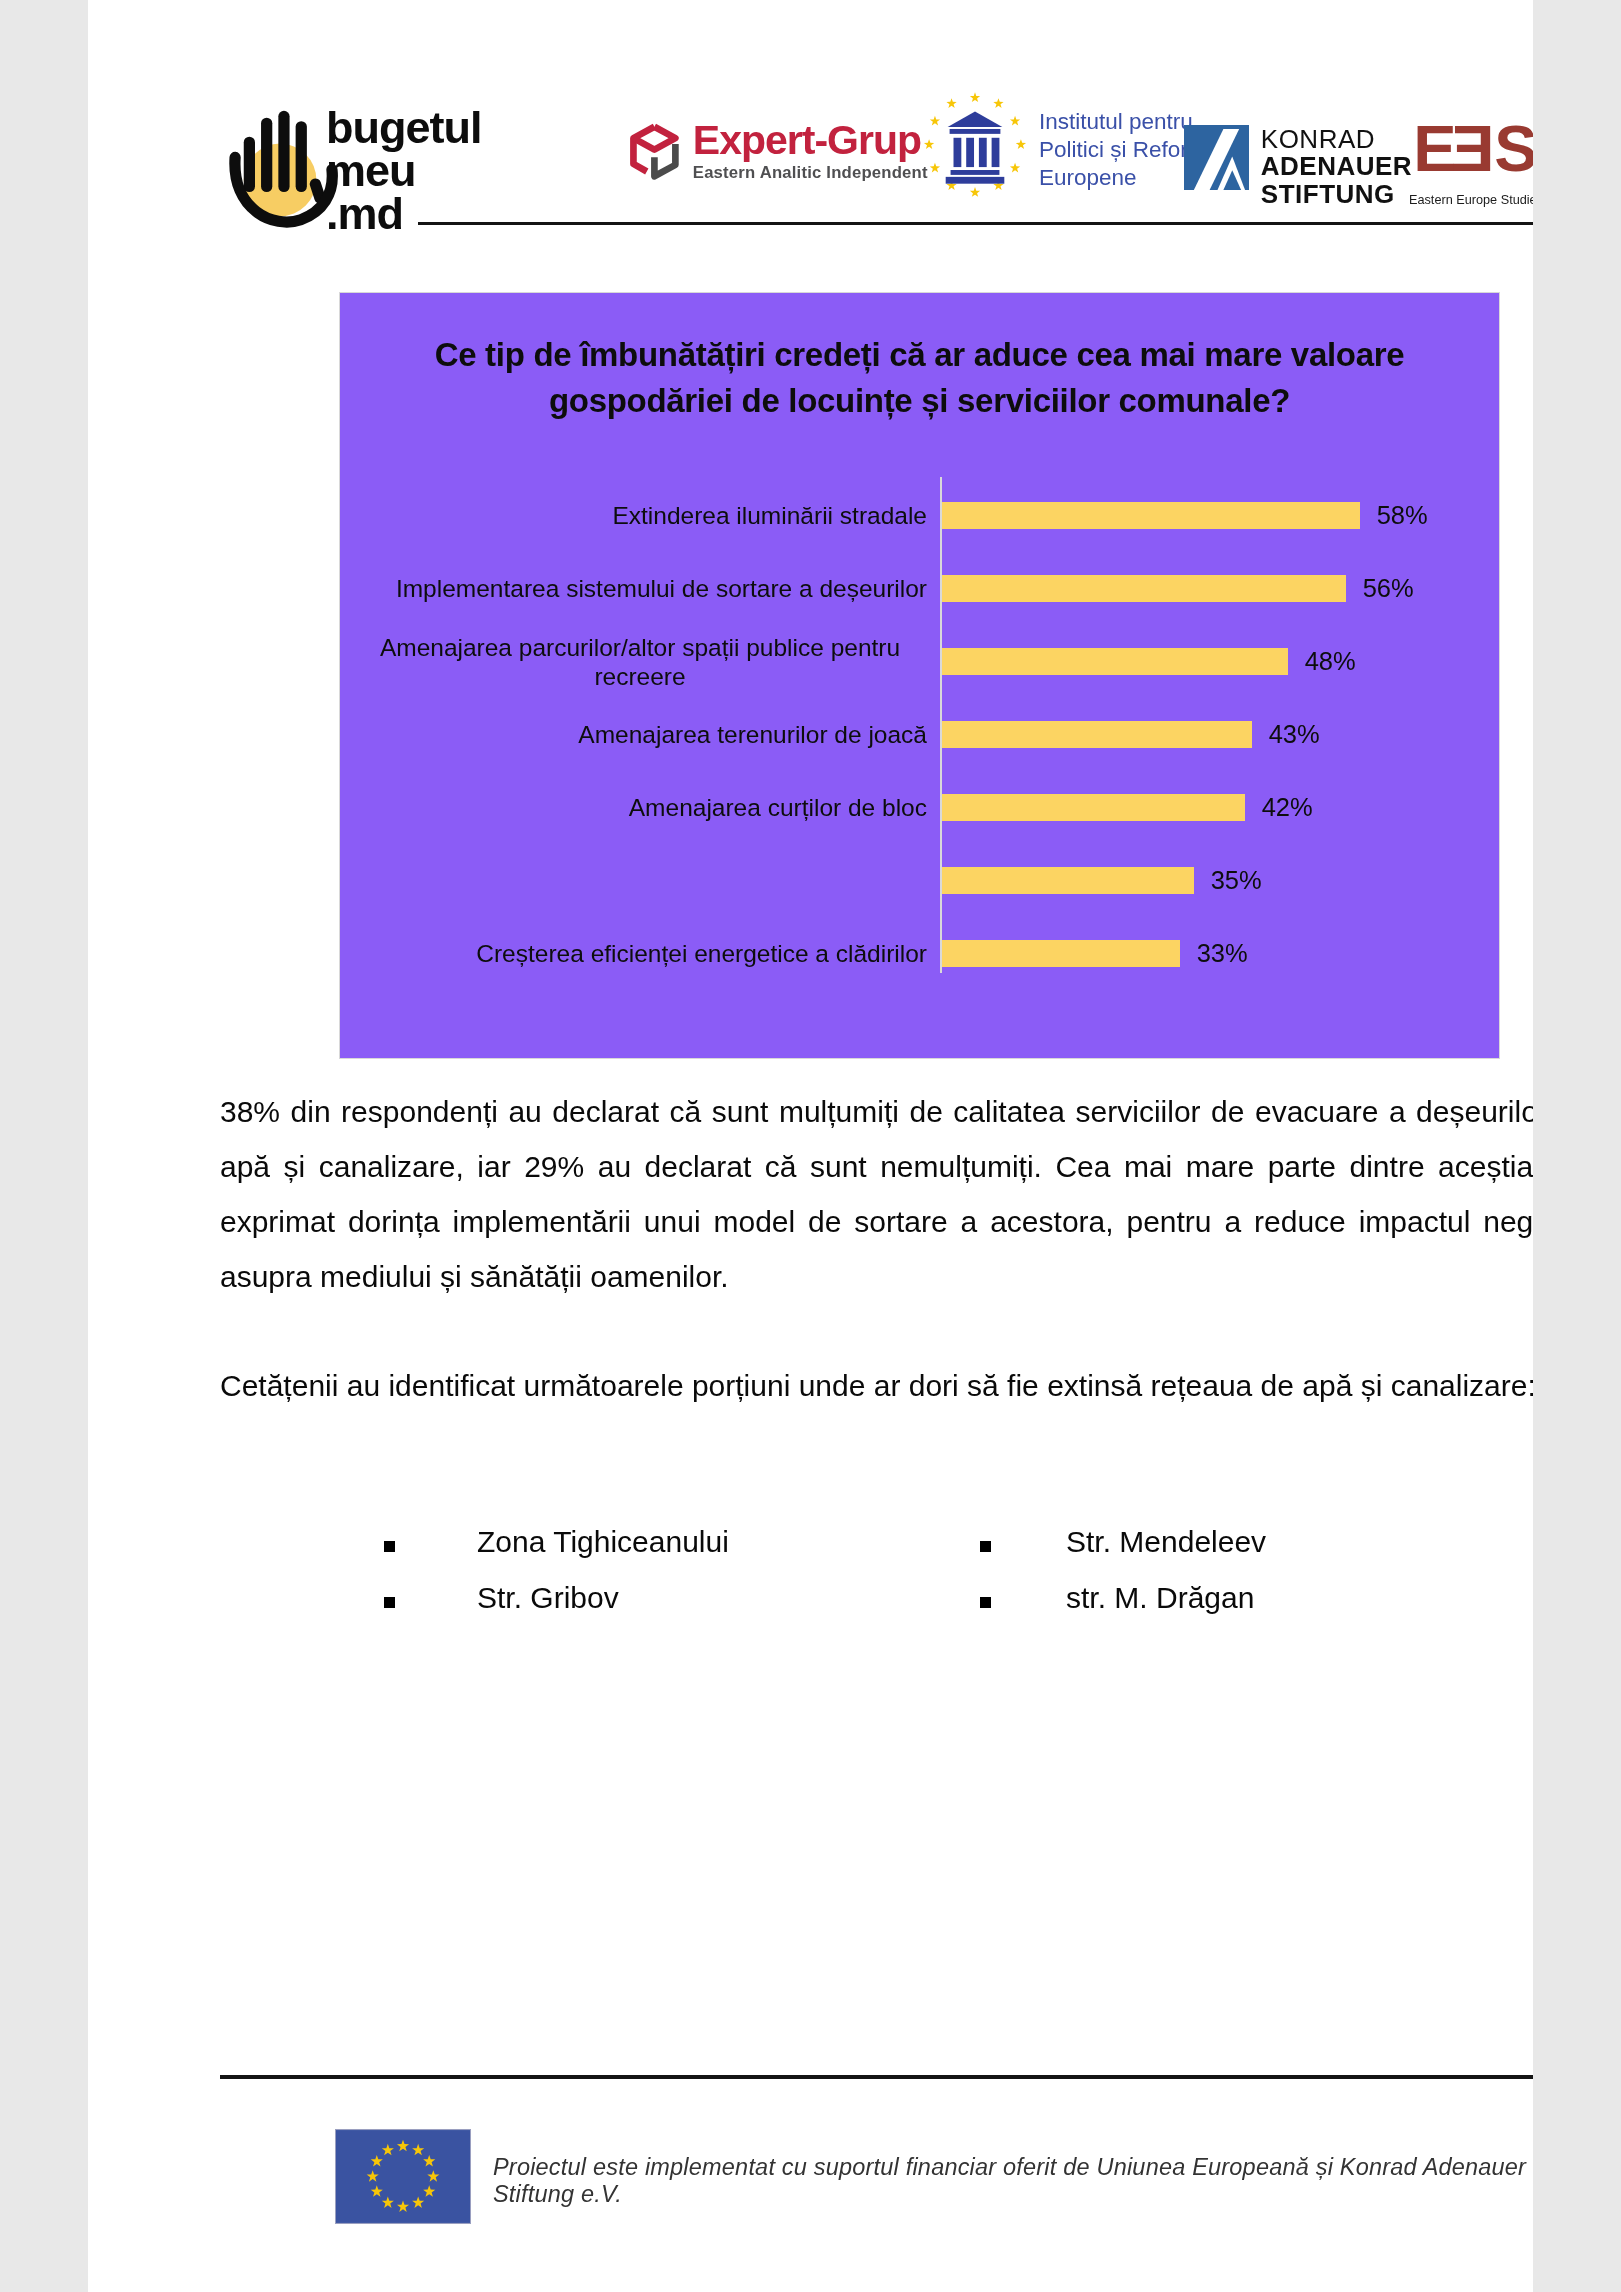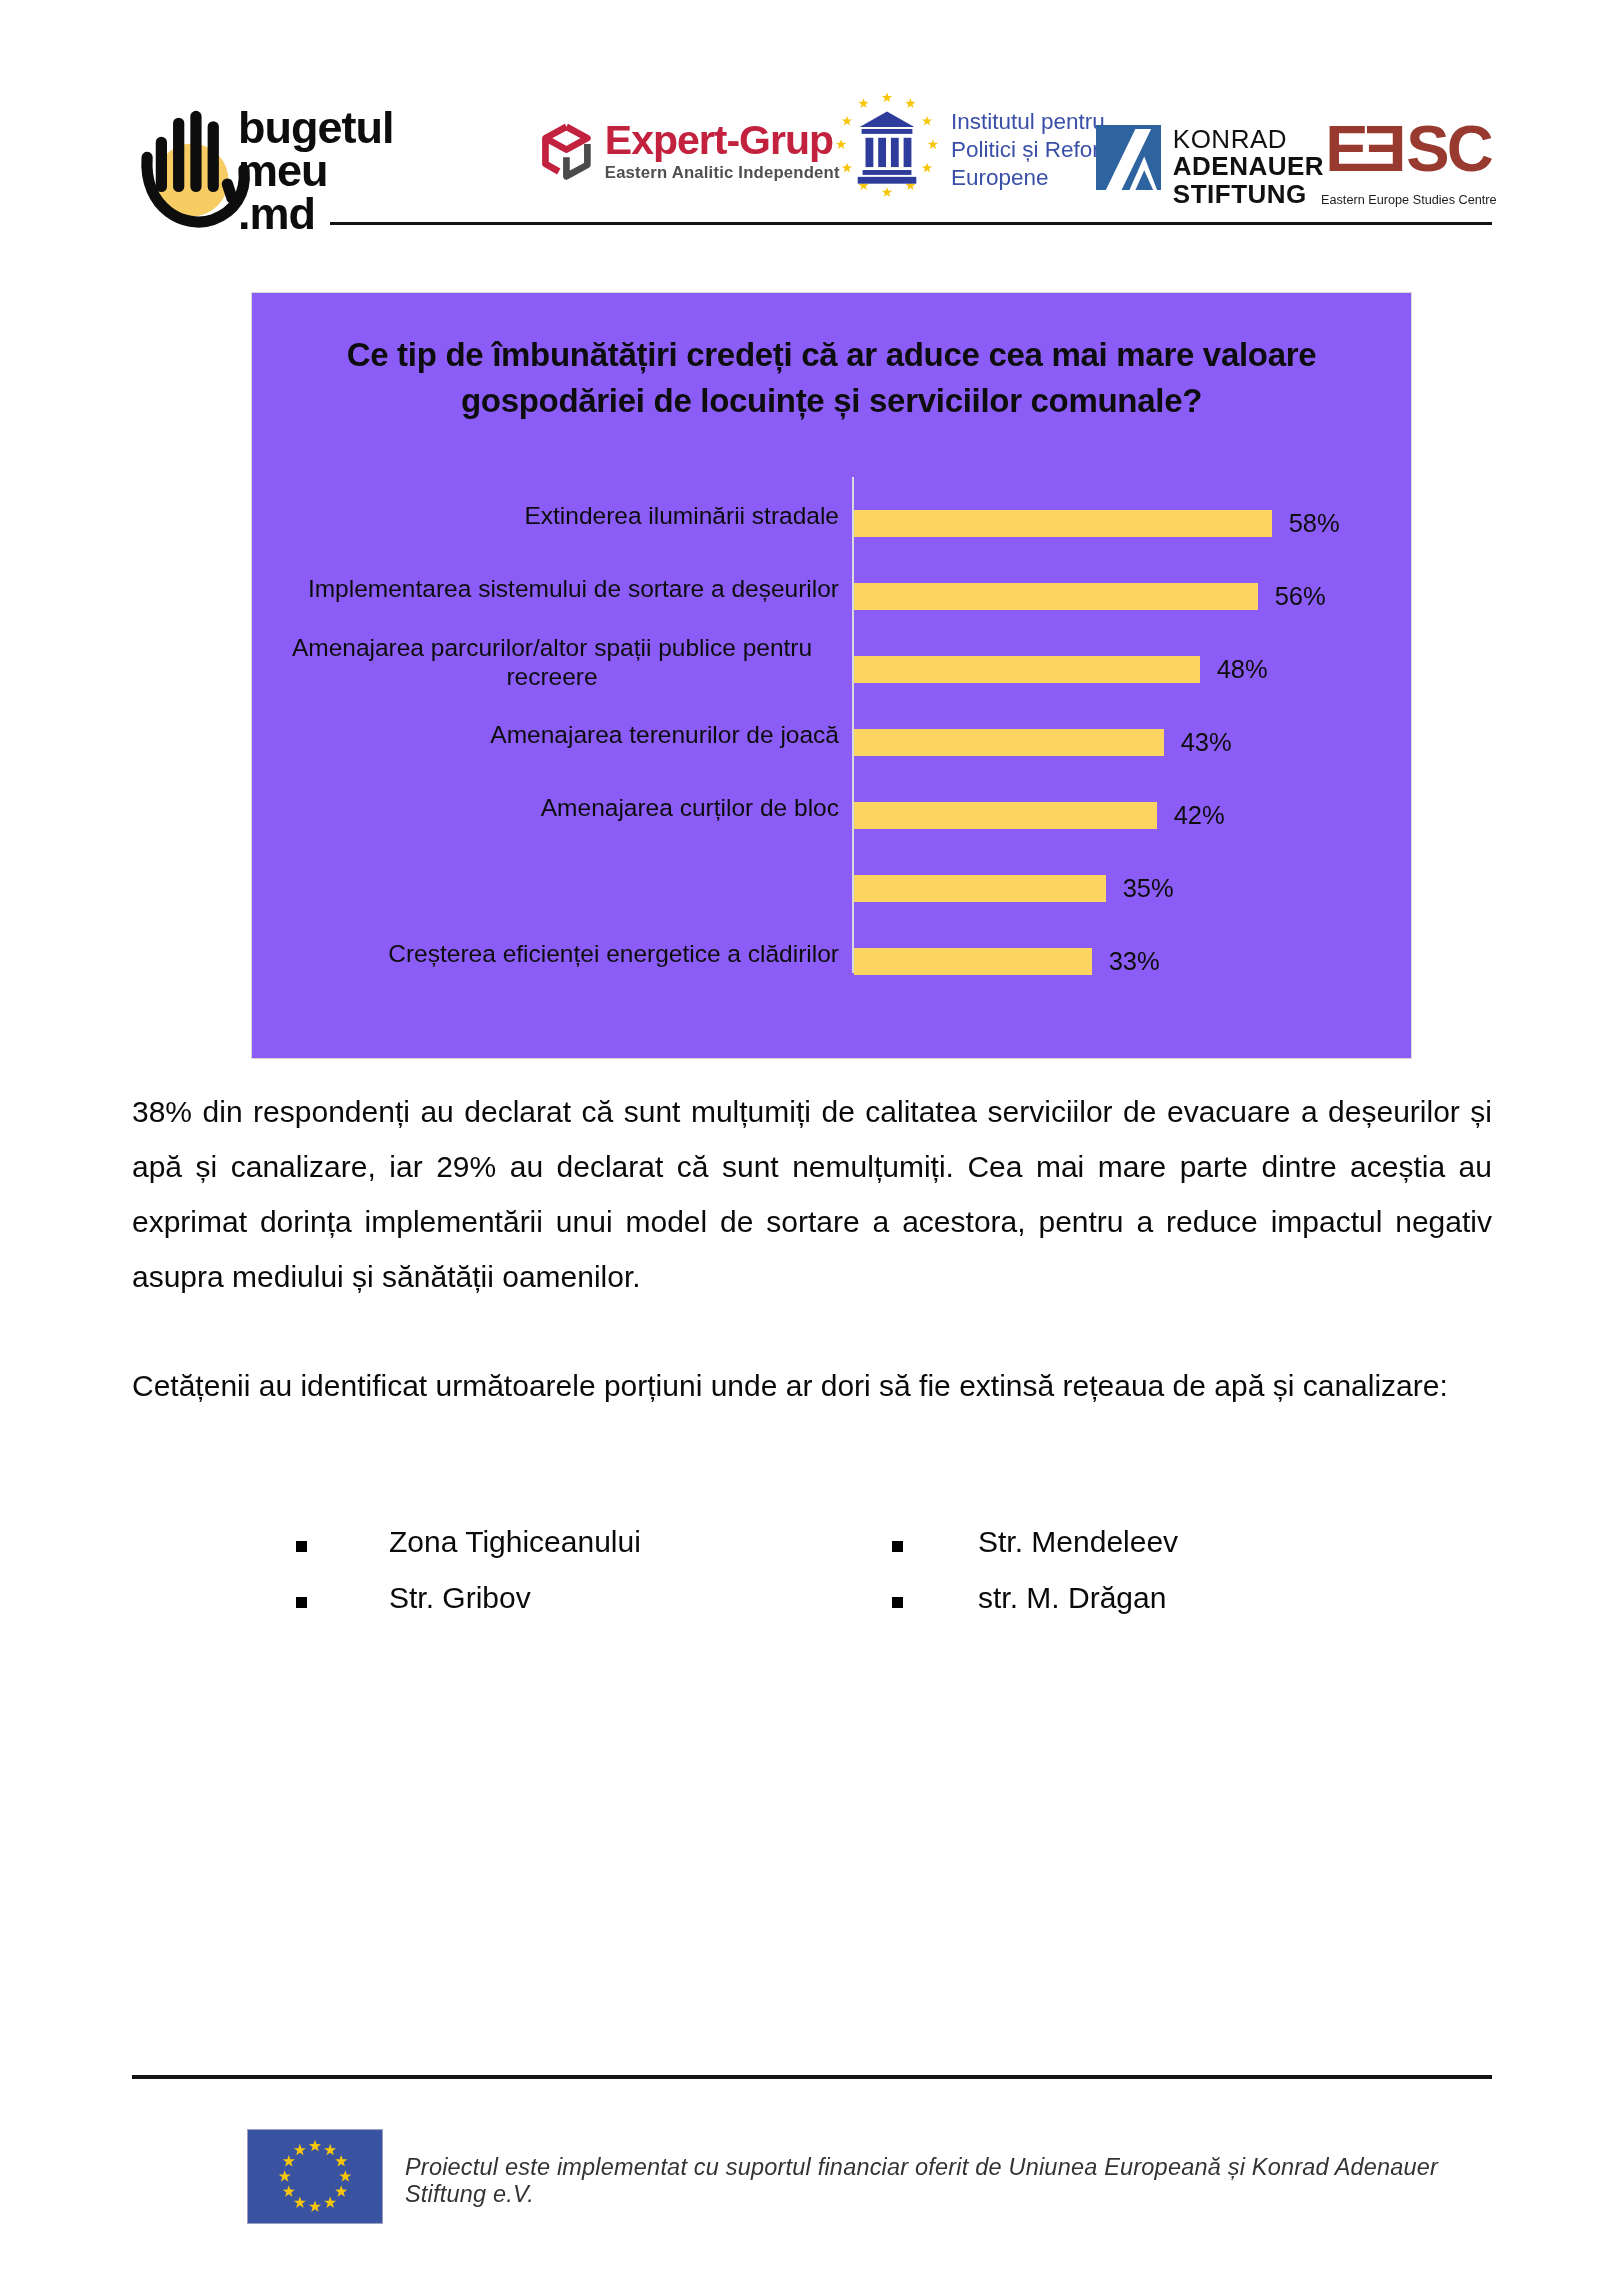--- a/index.html
+++ b/index.html
@@ -1,16 +1,16 @@
 <!DOCTYPE html>
 <html><head>
 <meta charset="utf-8">
 <style>
   html,body{margin:0;padding:0;background:#e8e8e8;}
-  .page{position:relative;width:1621px;height:2293px;background:#ffffff;margin:0 auto;
+  .page{position:relative;width:1445px;height:2293px;background:#ffffff;margin:0 auto;
         font-family:"Liberation Sans", sans-serif;color:#000;overflow:hidden;}
   .abs{position:absolute;}
 
   
   .hand-text{position:absolute;left:238px;top:106px;font-weight:700;font-size:45px;
              line-height:43px;letter-spacing:-1px;color:#0d0d0d;}
   .header-rule{position:absolute;left:330px;top:222px;width:1162px;height:2.9px;background:#141414;}
 
   .eg-block{position:absolute;left:534px;top:120px;display:flex;align-items:flex-start;gap:9.8px;}
   .eg-title{font-size:41px;font-weight:700;color:#c2223e;letter-spacing:-1px;line-height:41px;}
@@ -33,21 +33,21 @@
   .chart-box{position:absolute;left:251px;top:292px;width:1159px;height:765px;
              background:#8b5cf6;border:1px solid #d8d8d8;}
   .chart-title{margin:39px auto 0 auto;max-width:1049px;text-align:center;
                font-size:33px;line-height:46px;font-weight:700;color:#0d0d0d;letter-spacing:-0.3px;}
   .axis-line{position:absolute;left:852px;top:477px;width:2px;height:496px;background:#d9d9d9;}
   .crows{position:absolute;left:261px;top:479px;width:1147px;}
   .crow{position:relative;height:73px;}
   .clabel{position:absolute;left:0;top:0;width:578px;height:100%;
           display:flex;justify-content:flex-end;align-items:center;}
   .clabel span{display:block;max-width:574px;text-align:center;font-size:24.5px;line-height:29px;color:#0d0d0d;}
-  .cbarwrap{position:absolute;left:593px;top:8px;height:100%;display:flex;align-items:center;gap:16.7px;}
+  .cbarwrap{position:absolute;left:593px;top:0;height:100%;display:flex;align-items:center;gap:16.7px;}
   .cbar{height:26.5px;background:#fcd462;}
   .cval{font-size:25.5px;color:#0d0d0d;}
 
   
   .para{position:absolute;left:132px;width:1360px;font-size:30px;line-height:55px;
         text-align:justify;color:#0a0a0a;}
   .bullet-sq{position:absolute;width:10.8px;height:10.8px;background:#000;}
   .bullet-txt{position:absolute;font-size:30px;color:#0a0a0a;white-space:nowrap;}
 
   

